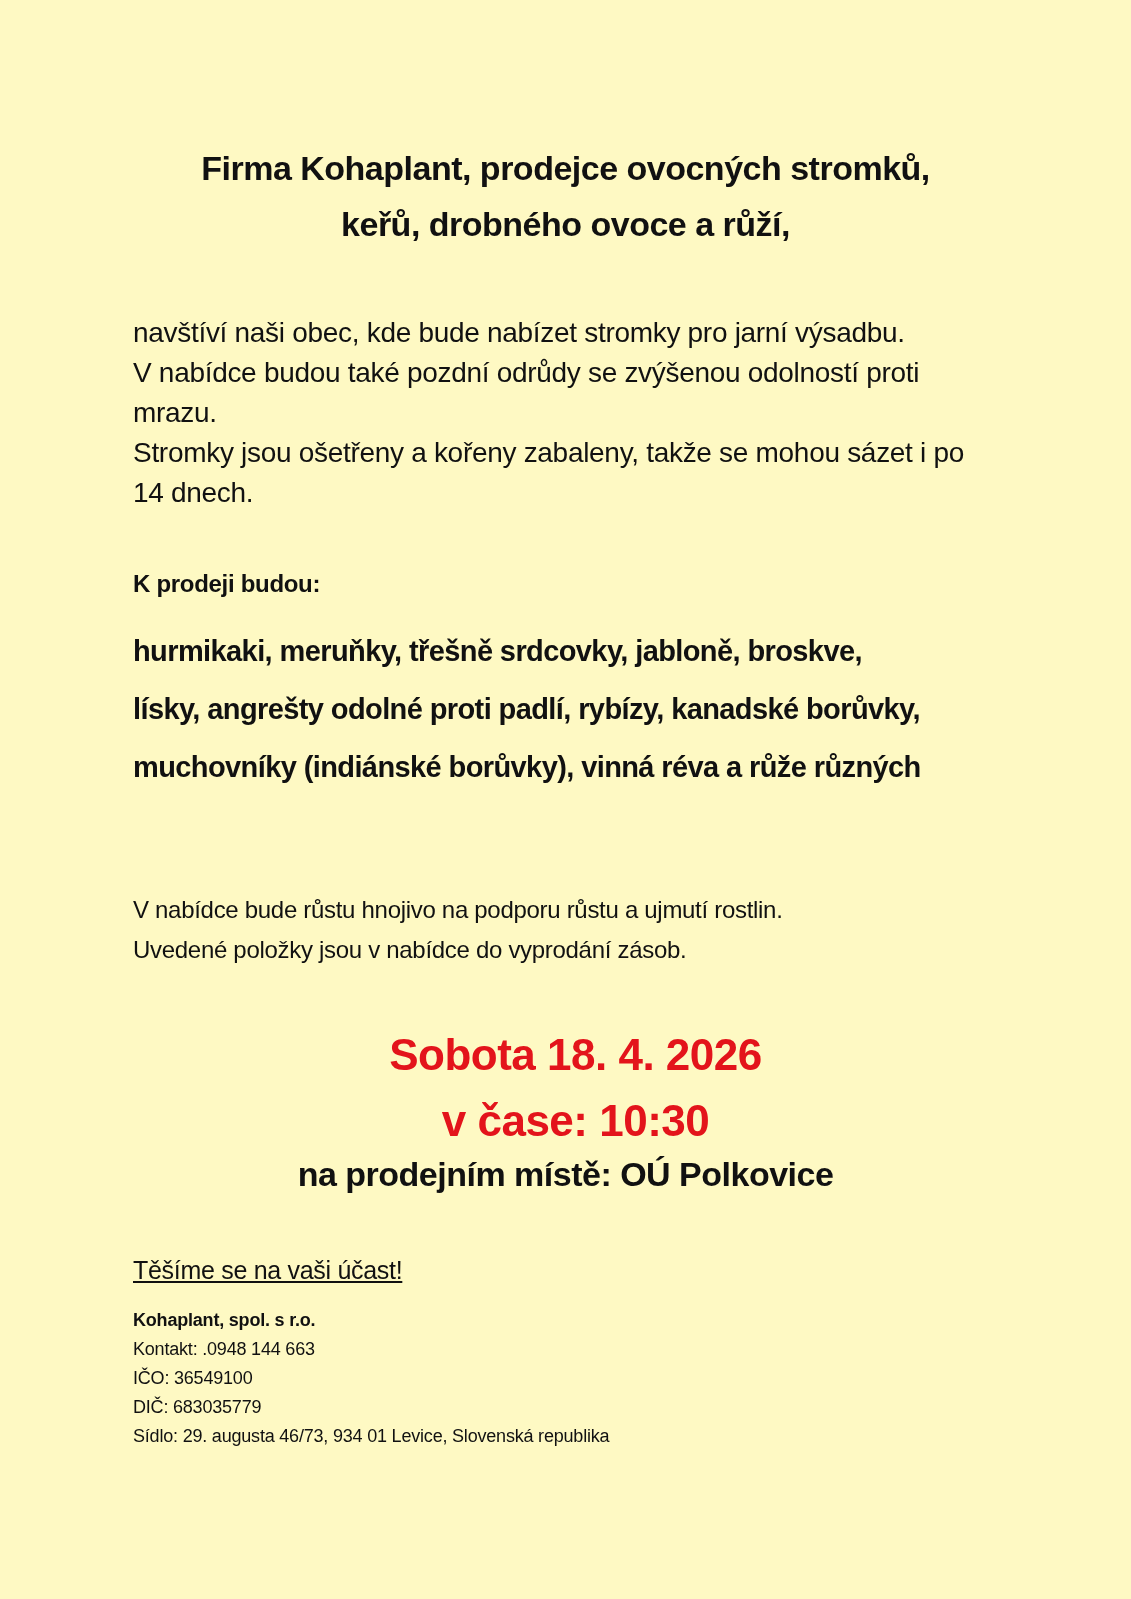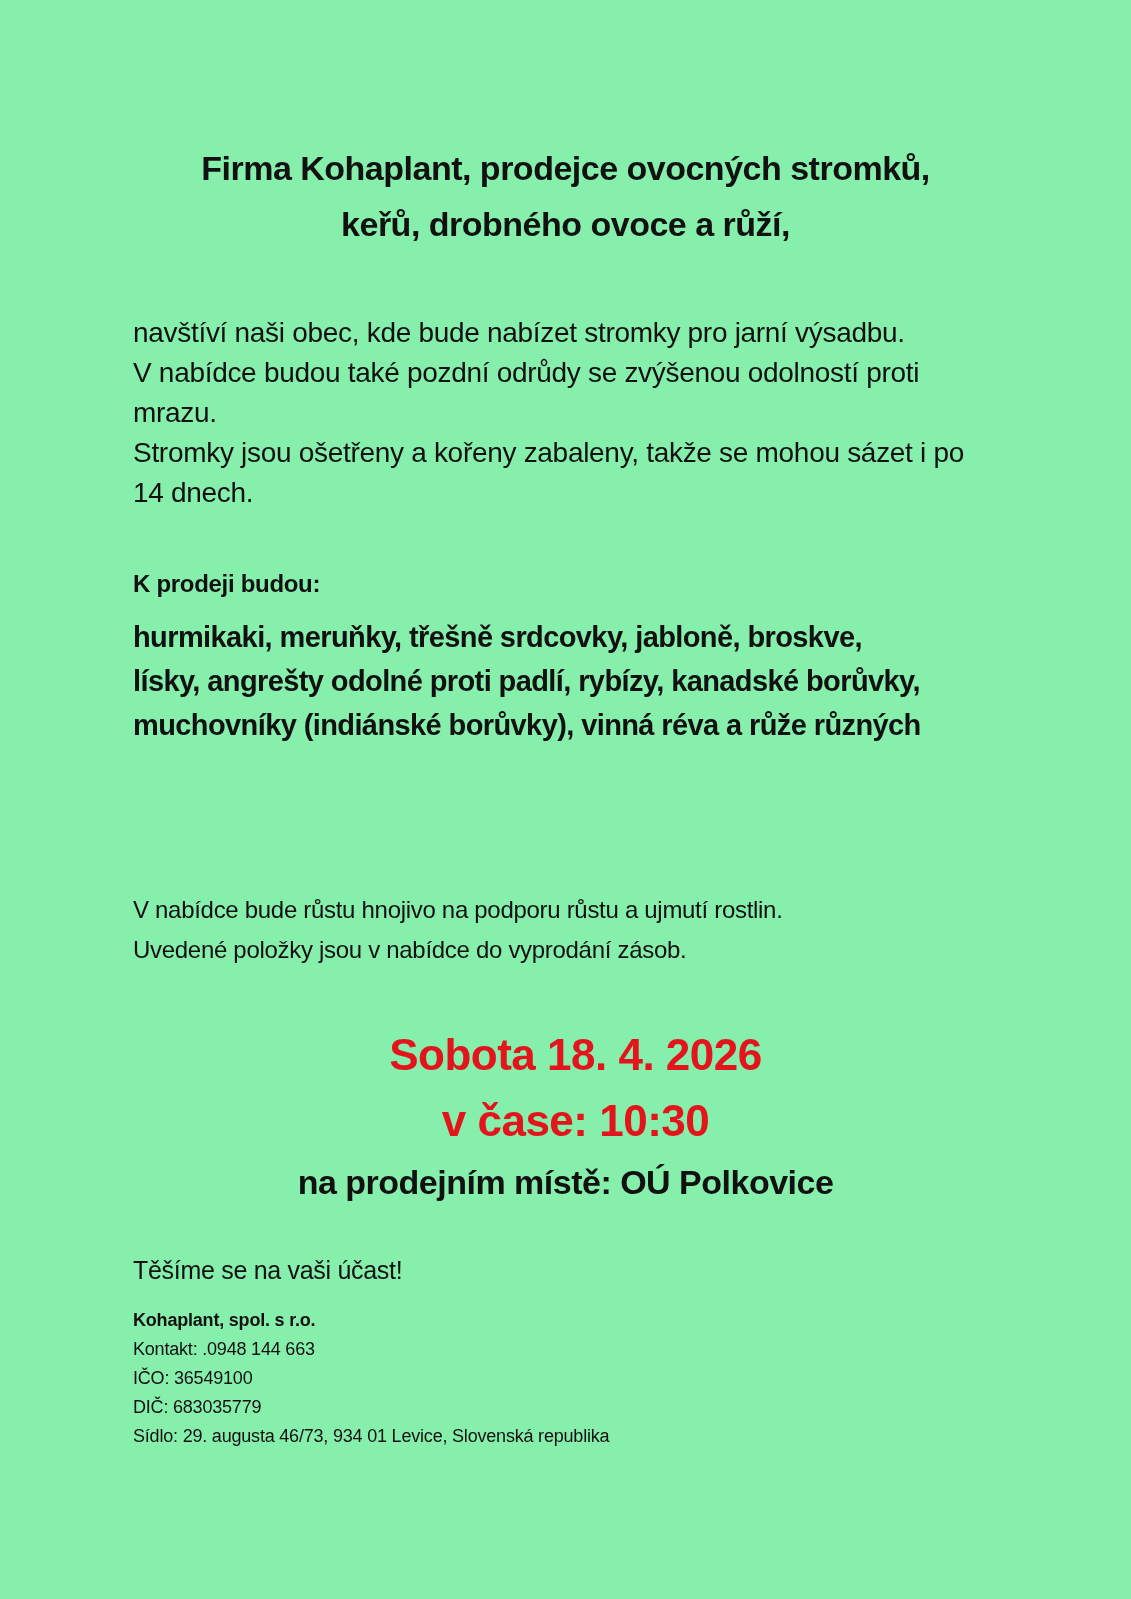--- a/index.html
+++ b/index.html
@@ -1,34 +1,34 @@
 <!DOCTYPE html>
 <html><head>
   <meta charset="utf-8">
   <style>
     html, body { margin: 0; padding: 0; background: #ffffff; }
     body { width: 1131px; height: 1599px; position: relative; overflow: hidden;
            font-family: "Liberation Sans", "DejaVu Sans", sans-serif; color: #111111; }
-    .page { position: absolute; left: 0; top: 0; width: 1131px; height: 1599px; background: #86efac; }
+    .page { position: absolute; left: 0; top: 0; width: 1131px; height: 1599px; background: #fef9c3; }
     .title { position: absolute; left: 0; width: 1131px; text-align: center; font-weight: bold;
              font-size: 34px; letter-spacing: -0.5px; top: 140px; line-height: 56px; }
     .title span { display: block; }
     .intro { position: absolute; left: 133px; top: 313px; width: 860px; font-size: 28px; line-height: 40px; letter-spacing: -0.3px; }
     .intro span { display: block; white-space: nowrap; }
     .sale-label { position: absolute; left: 133px; top: 570px; font-size: 24px; font-weight: bold; letter-spacing: -0.3px; }
     .sale-list { position: absolute; left: 133px; top: 615px; width: 900px; font-size: 29px; font-weight: bold; line-height: 44px; letter-spacing: -0.6px; }
-    .sale-list span { display: block; white-space: nowrap; }
+    .sale-list span { display: block; white-space: nowrap; margin-top: 14px; }
     .extra { position: absolute; left: 133px; top: 890px; font-size: 24px; line-height: 40px; letter-spacing: -0.3px; }
     .extra span { display: block; white-space: nowrap; }
     .date { position: absolute; left: 0; width: 1131px; text-align: center; top: 1022px; color: #e3141b;
             font-weight: bold; font-size: 44px; line-height: 66px; letter-spacing: -0.5px; }
     .date span { display: block; padding-left: 20px; }
     .place { position: absolute; left: 0; width: 1131px; text-align: center; top: 1155px; font-weight: bold;
-             font-size: 34px; letter-spacing: -0.5px; margin-top: 8px; }
-    .greeting { position: absolute; left: 133px; top: 1256px; font-size: 25px; letter-spacing: -0.3px; }
+             font-size: 34px; letter-spacing: -0.5px; }
+    .greeting { position: absolute; left: 133px; top: 1256px; font-size: 25px; letter-spacing: -0.3px; text-decoration: underline; }
     .company { position: absolute; left: 133px; top: 1306px; font-size: 18px; line-height: 29px; letter-spacing: -0.2px; }
     .company span { display: block; white-space: nowrap; }
     .company .name { font-weight: bold; }
   </style>
 </head>
 <body>
 
 <div class="page">
   <div class="title">
     <span>Firma Kohaplant, prodejce ovocných stromků,</span>

